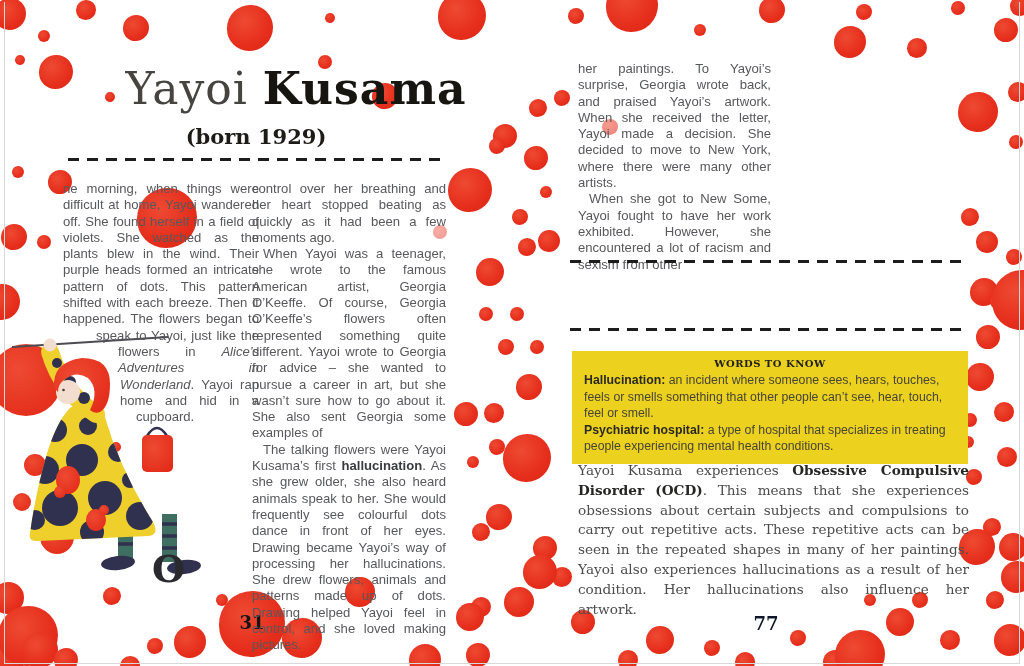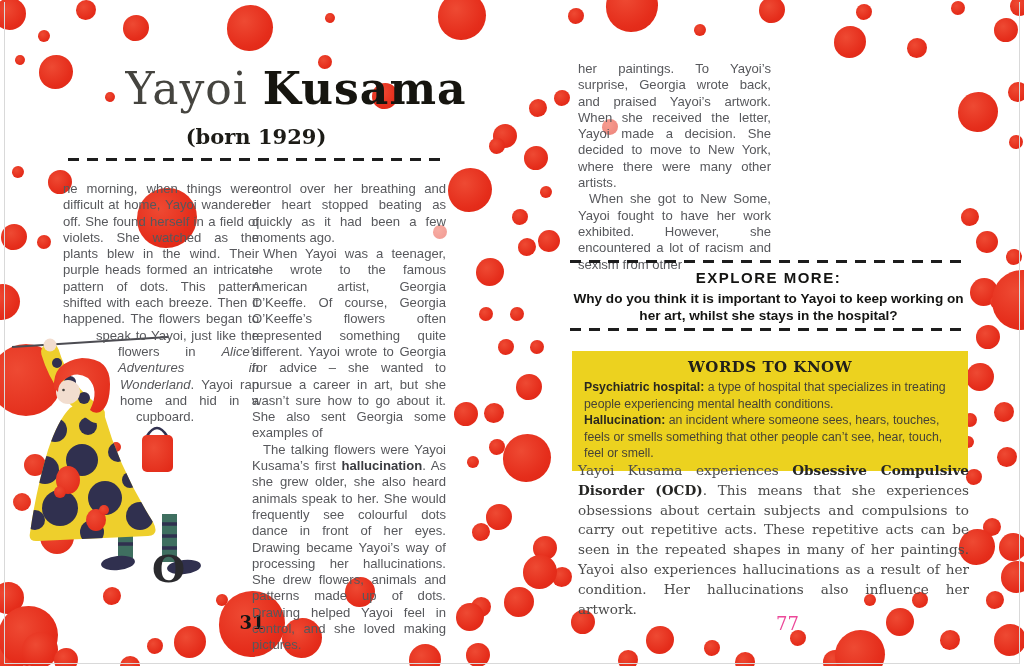--- a/index.html
+++ b/index.html
@@ -46,36 +46,36 @@
   
   #explore{position:absolute;left:570px;top:269px;width:397px;text-align:center;
            color:#141412;z-index:3;}
   #explore .eh{font-weight:bold;font-size:15px;letter-spacing:1.5px;margin:0 0 5px 0;}
   #explore .eq{font-weight:bold;font-size:13.6px;line-height:16.5px;margin:0;}
 
   
   #wtk{position:absolute;left:572px;top:351px;width:396px;box-sizing:border-box;
        background:#ecd21f;padding:7px 12px 9px 12px;z-index:3;}
   #wtk .wh{margin:0 0 3px 0;text-align:center;font-family:"DejaVu Serif",serif;
-           font-weight:bold;font-size:15px;letter-spacing:.5px;color:#21201a;}
+           font-weight:bold;font-size:10px;letter-spacing:.5px;color:#21201a;}
   #wtk .entry{font-size:12.3px;line-height:16.6px;color:#474336;text-align:left;}
   #wtk .term{font-weight:bold;color:#2a2820;}
 
   
   #ocd{position:absolute;left:578px;top:461px;width:391px;z-index:3;
        font-family:"DejaVu Serif",serif;font-size:13.6px;line-height:19.8px;
        color:#4c4c4c;text-align:justify;}
   #ocd b{color:#262624;}
 
   
   #pn76-dot{left:219px;top:591px;width:66px;height:66px;z-index:1;}
   #pn76{position:absolute;left:219px;top:612px;width:66px;text-align:center;z-index:2;
         font-family:"DejaVu Serif",serif;font-weight:bold;font-size:18px;color:#141414;}
-  #pn77{position:absolute;left:733px;top:613px;width:66px;text-align:right;z-index:3;
-        font-family:"DejaVu Serif",serif;font-weight:normal;font-size:18px;color:#ec4899;}
+  #pn77{position:absolute;left:733px;top:613px;width:66px;text-align:center;z-index:3;
+        font-family:"DejaVu Serif",serif;font-weight:bold;font-size:18px;color:#0f172a;}
 
   #figure-svg{position:absolute;left:0;top:330px;z-index:2;}
 </style>
 </head>
 <body>
 
 <div class="spread">
 
   <div id="dot-layer">
       <div class="dot" style="left: -6px; top: -2px; height: 32px; width: 32px;"></div>
@@ -270,30 +270,26 @@
   </svg>
 
   <div id="rcol1" class="col">
     <p>her paintings. To Yayoi’s surprise, Georgia wrote back, and praised Yayoi’s artwork. When she received the letter, Yayoi made a decision. She decided to move to New York, where there were many other artists.</p>
     <p class="ind">When she got to New Some, Yayoi fought to have her work exhibited. However, she encountered a lot of racism and sexism from other</p>
   </div>
   <div id="rcol2" class="col">
   </div>
 
   <div id="rule-r1" class="dashes"></div>
-  <div id="explore">
-    <p class="eh">EXPLORE MORE:</p>
-    <p class="eq">Why do you think it is important to Yayoi to keep working on her art, whilst she stays in the hospital?</p>
-  </div>
   <div id="rule-r2" class="dashes"></div>
 
   <div id="wtk">
     <p class="wh">WORDS TO KNOW</p>
+    <div class="entry"><span class="term">Hallucination:</span> <span>an incident where someone sees, hears, touches, feels or smells something that other people can’t see, hear, touch, feel or smell.</span></div>
     <div class="entry"><span class="term">Psychiatric hospital:</span> <span>a type of hospital that specializes in treating people experiencing mental health conditions.</span></div>
-    <div class="entry"><span class="term">Hallucination:</span> <span>an incident where someone sees, hears, touches, feels or smells something that other people can’t see, hear, touch, feel or smell.</span></div>
   </div>
 
   <div id="ocd">Yayoi Kusama experiences <b>Obsessive Compulsive Disorder (OCD)</b>. This means that she experiences obsessions about certain subjects and compulsions to carry out repetitive acts. These repetitive acts can be seen in the repeated shapes in many of her paintings. Yayoi also experiences hallucinations as a result of her condition. Her hallucinations also influence her artwork.</div>
 
   <div id="pn76-dot" class="dot"></div>
   <div id="pn76">31</div>
   <div id="pn77">77</div>
 
   <div id="edge-l" class="edge"></div>
   <div id="edge-r" class="edge"></div>

